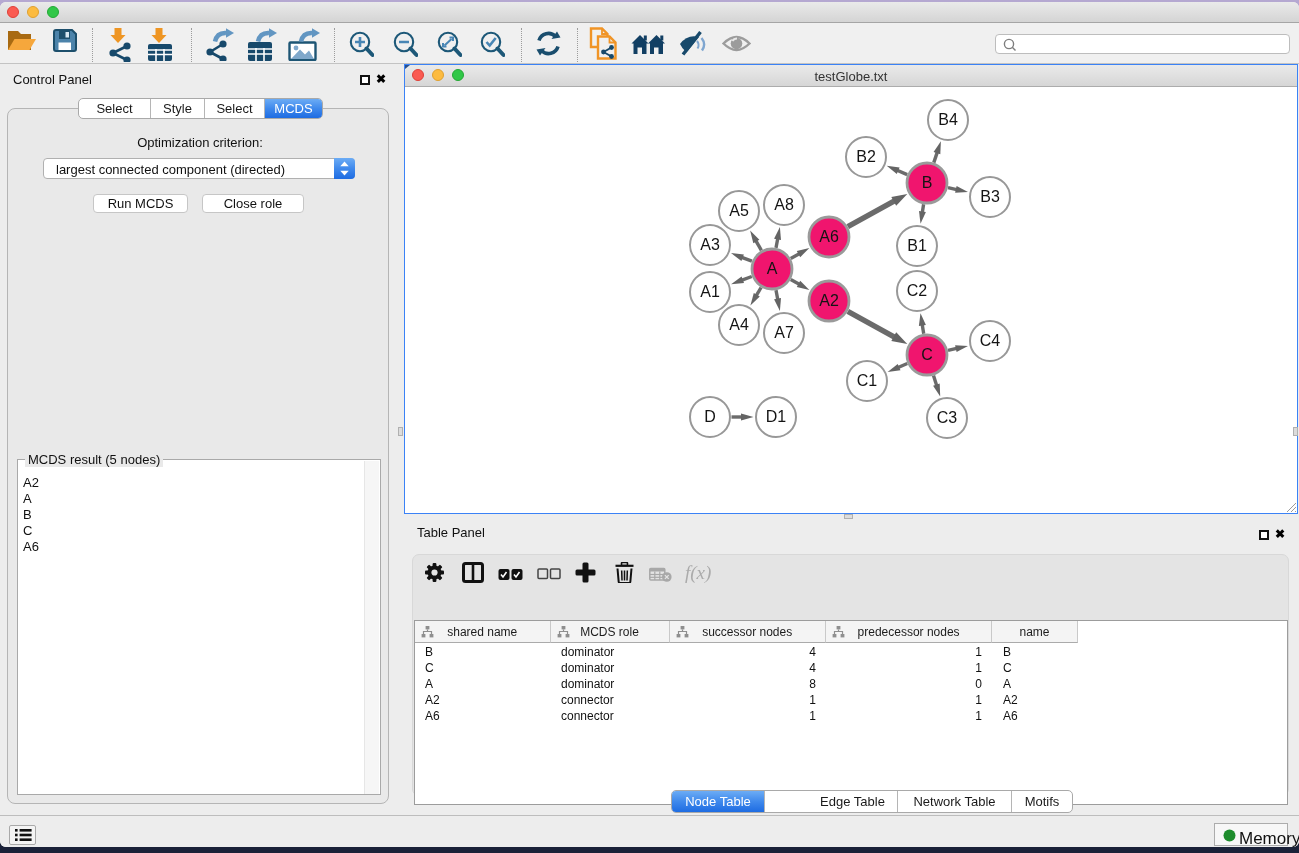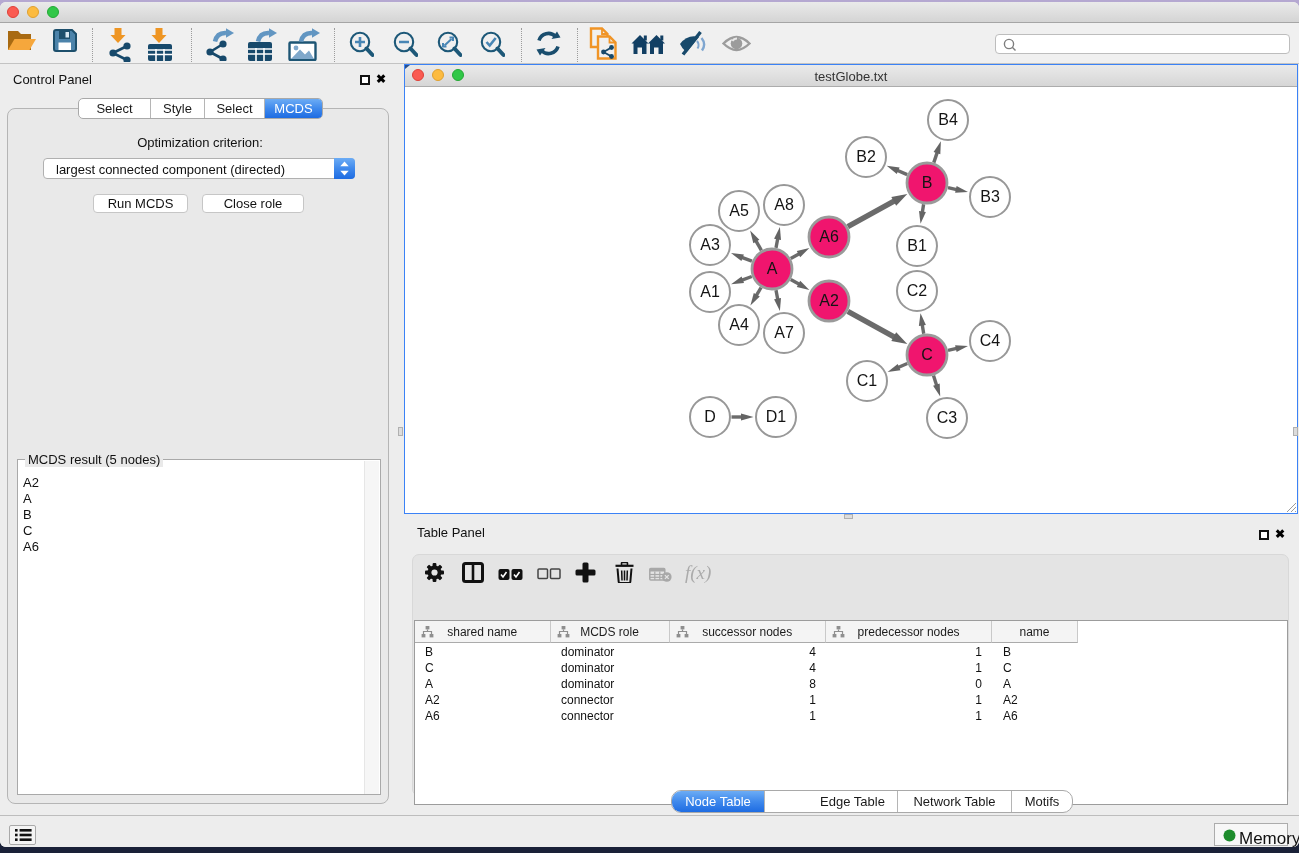--- a/index.html
+++ b/index.html
@@ -465,21 +465,21 @@
           <span style="position:absolute;left:588px;">A2</span>
         </div>
         <div class="trow" style="top:88px;left:0;width:872px;height:16px;">
           <span style="position:absolute;left:10px;">A6</span>
           <span style="position:absolute;left:146px;">connector</span>
           <span style="position:absolute;left:254px;width:147px;text-align:right;">1</span>
           <span style="position:absolute;left:411px;width:156px;text-align:right;">1</span>
           <span style="position:absolute;left:588px;">A6</span>
         </div>
     </div>
-    <div class="tabs btabs" style="height:23px;border-radius:10px;">
+    <div class="tabs btabs" style="height:23px;">
       <div class="tab sel" style="width:93px;">Node Table</div>
       <div class="tab" style="width:90px;margin-left:43px;">Edge Table</div>
       <div class="tab" style="width:114px;">Network Table</div>
       <div class="tab" style="width:60px;">Motifs</div>
     </div>
     <div class="grip" style="left:398px;top:363px;width:5px;height:9px;"></div>
       <div class="grip" style="left:1293px;top:363px;width:5px;height:9px;"></div>
       <div class="grip" style="left:844px;top:450px;width:9px;height:5px;"></div>
   </div>
   <div class="statusbar">

